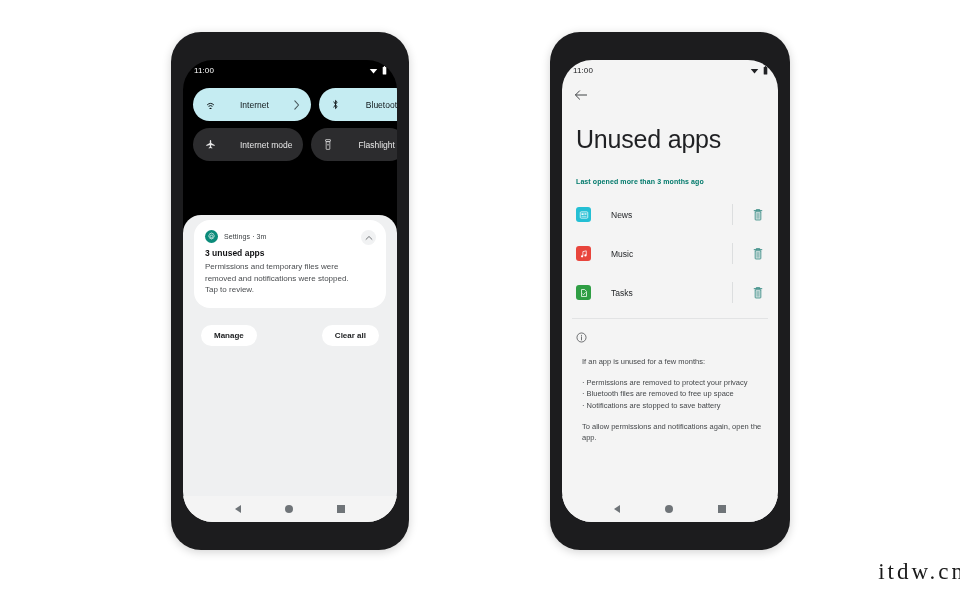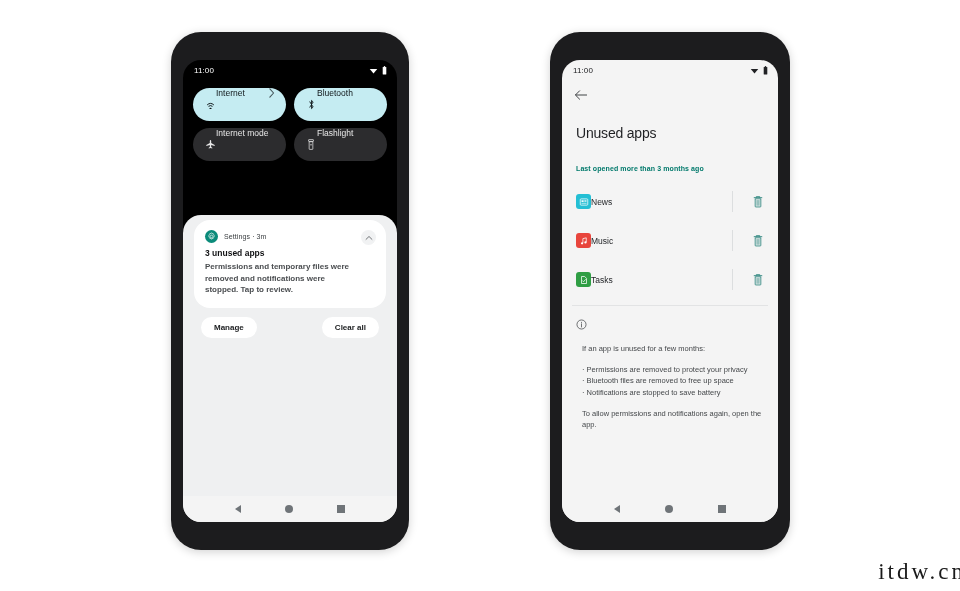--- a/index.html
+++ b/index.html
@@ -25,21 +25,21 @@
   }
   .phone-left  { left: 171px; top: 32px; width: 238px; height: 518px; }
   .phone-right { left: 550px; top: 32px; width: 240px; height: 518px; }
 
   .screen {
     position: absolute;
     left: 12px;
     top: 28px;
     right: 12px;
     bottom: 28px;
-    border-radius: 18px;
+    border-radius: 30px;
     overflow: hidden;
   }
   .screen-left  { background: #000000; }
   .screen-right { background: #f4f4f4; }
 
   
   .statusbar {
     height: 20px;
     display: flex;
     align-items: center;
@@ -58,24 +58,25 @@
   .qs-row {
     display: flex;
     gap: 8px;
     margin-bottom: 7px;
   }
   .tile {
     flex: 1;
     height: 33px;
     border-radius: 17px;
     display: flex;
+    align-items: center;
     padding: 0 11px;
     box-sizing: border-box;
     font-size: 8.5px;
-    gap: 0;
+    gap: 24px;
   }
   .tile.on  { background: #c5ecf2; color: #10171a; }
   .tile.off { background: #2c2c2e; color: #e8e8e8; }
   .tile .tile-label { flex: 1; white-space: nowrap; }
   .tile .tile-icon { display: flex; align-items: center; justify-content: center; width: 12px; }
   .chev-right { opacity: 0.7; display:flex; }
 
   
   .shade {
     position: absolute;
@@ -115,49 +116,49 @@
     font-size: 8.5px;
     font-weight: bold;
     color: #111214;
     margin-bottom: 3px;
   }
   .notif-body {
     font-size: 8px;
     line-height: 1.45;
     color: #4a4d50;
     max-width: 152px;
-    font-weight: bold;
   }
   .collapse-btn {
     position: absolute;
     right: 10px;
     top: 10px;
     width: 15px; height: 15px;
     border-radius: 50%;
     background: #f1f2f3;
     display: flex; align-items: center; justify-content: center;
   }
   .shade-actions {
     display: flex;
     justify-content: space-between;
     padding: 9px 18px 0 18px;
+    margin-top: 8px;
   }
   .pill-btn {
     background: #ffffff;
     border-radius: 13px;
     font-size: 8px;
     color: #1a1c1e;
     padding: 6px 13px;
     font-weight: 600;
   }
 
   
   .backbar { padding: 7px 0 0 12px; }
   .page-title {
-    font-size: 14px;
+    font-size: 25px;
     color: #1f2023;
     padding: 20px 12px 0 14px;
     letter-spacing: -0.2px;
   }
   .section-label {
     font-size: 7px;
     font-weight: bold;
     color: #00796b;
     padding: 24px 0 0 14px;
     letter-spacing: 0.1px;
@@ -172,21 +173,21 @@
   .app-icon {
     width: 15px; height: 15px;
     border-radius: 3px;
     display: flex; align-items: center; justify-content: center;
     flex: none;
   }
   .app-name {
     flex: 1;
     font-size: 8.5px;
     color: #25272a;
-    margin-left: 0;
+    margin-left: 20px;
   }
   .row-divider {
     width: 1px;
     height: 21px;
     background: #dcdedf;
     margin-right: 14px;
   }
   .trash-btn {
     width: 22px;
     display: flex;

